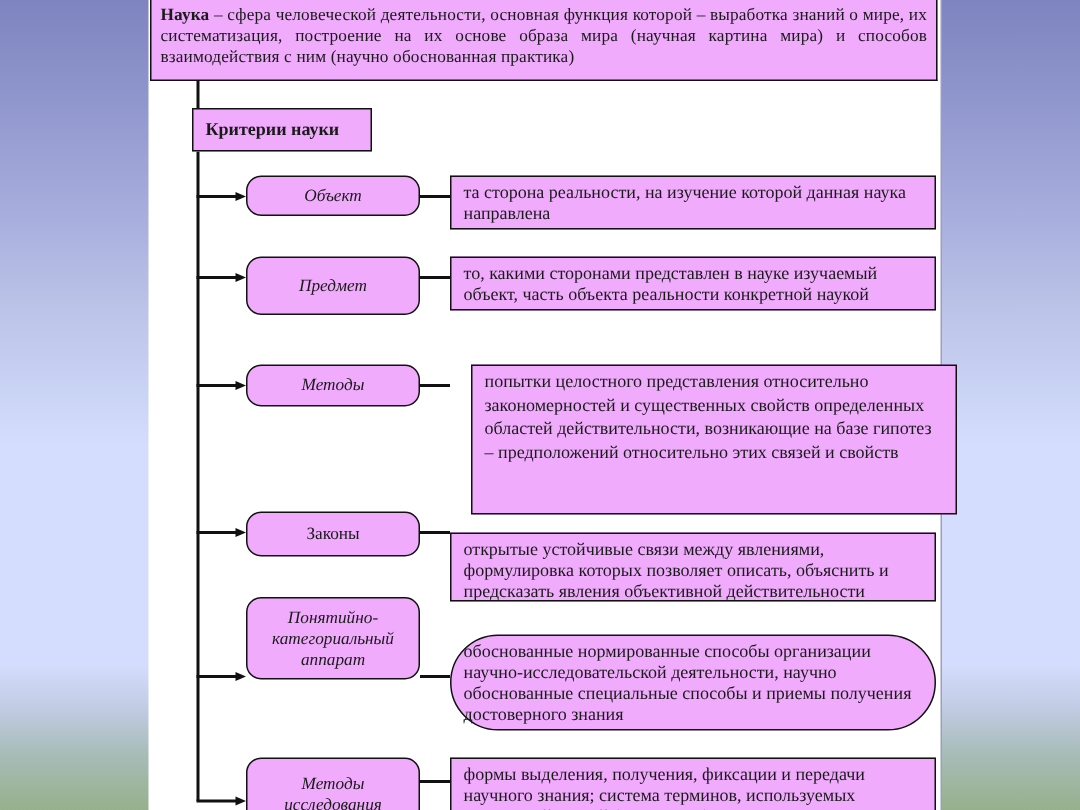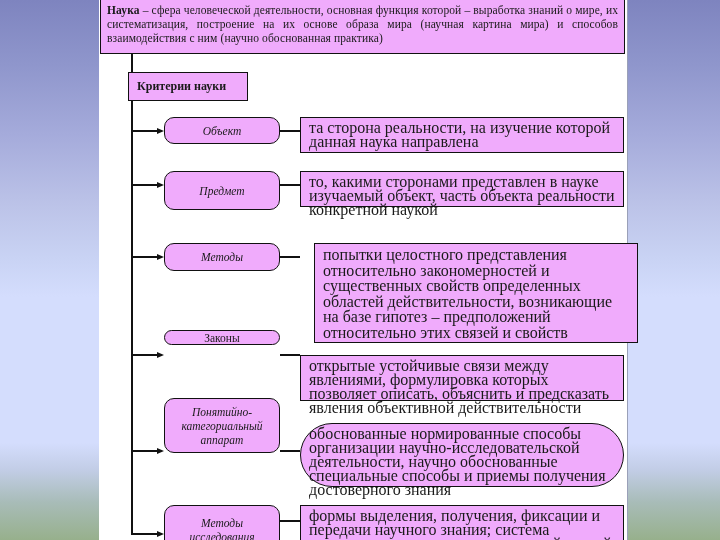--- a/index.html
+++ b/index.html
@@ -33,21 +33,21 @@
       padding: 6px 0 0 8px; font-weight: bold; font-size: 12px; margin-left: 27px;
     }
     .crit {
       left: 164px; width: 116px;
       display: flex; align-items: center; justify-content: center;
       text-align: center; font-style: italic; font-size: 11.5px; line-height: 14px;
       padding: 0 4px;
       border-radius: 10px;
     }
     .desc {
-      left: 300px; width: 324px; padding: 3px 8px 0 8px; font-size: 16px; line-height: 14px;
+      left: 300px; width: 324px; padding: 3px 8px 0 8px; font-size: 12px; line-height: 14px;
     }
     .vline { position: absolute; left: 131px; width: 1.5px; background: #111; }
     .hline { position: absolute; height: 1.5px; background: #111; }
     .arrow {
       position: absolute; width: 0; height: 0;
       border-top: 3px solid transparent; border-bottom: 3px solid transparent;
       border-left: 7px solid #111;
     }
   </style>
 </head>
@@ -91,21 +91,21 @@
 <div class="box crit" style="top:243px;height:28px;">
   <span>Методы</span>
 </div>
 <div class="hline" style="left:280px;top:256px;width:20px;"></div>
 <div class="box desc" style="top:243px;height:100px;line-height:15.5px;margin-left:14px;">
   <span>попытки целостного представления относительно закономерностей и существенных свойств определенных областей действительности, возникающие на базе гипотез – предположений относительно этих связей и свойств</span>
 </div>
 
 <div class="hline" style="left:131px;top:354px;width:27px;"></div>
 <div class="arrow" style="left:157px;top:352px;"></div>
-<div class="box crit" style="top:330px;height:15px;font-style:normal;">
+<div class="box crit" style="top:341px;height:30px;font-style:normal;">
   <span>Законы</span>
 </div>
 <div class="hline" style="left:280px;top:354px;width:20px;"></div>
 <div class="box desc" style="top:355px;height:46px;">
   <span>открытые устойчивые связи между явлениями, формулировка которых позволяет описать, объяснить и предсказать явления объективной действительности</span>
 </div>
 
 <div class="hline" style="left:131px;top:450px;width:27px;"></div>
 <div class="arrow" style="left:157px;top:448px;"></div>
 <div class="box crit" style="top:398px;height:55px;">

